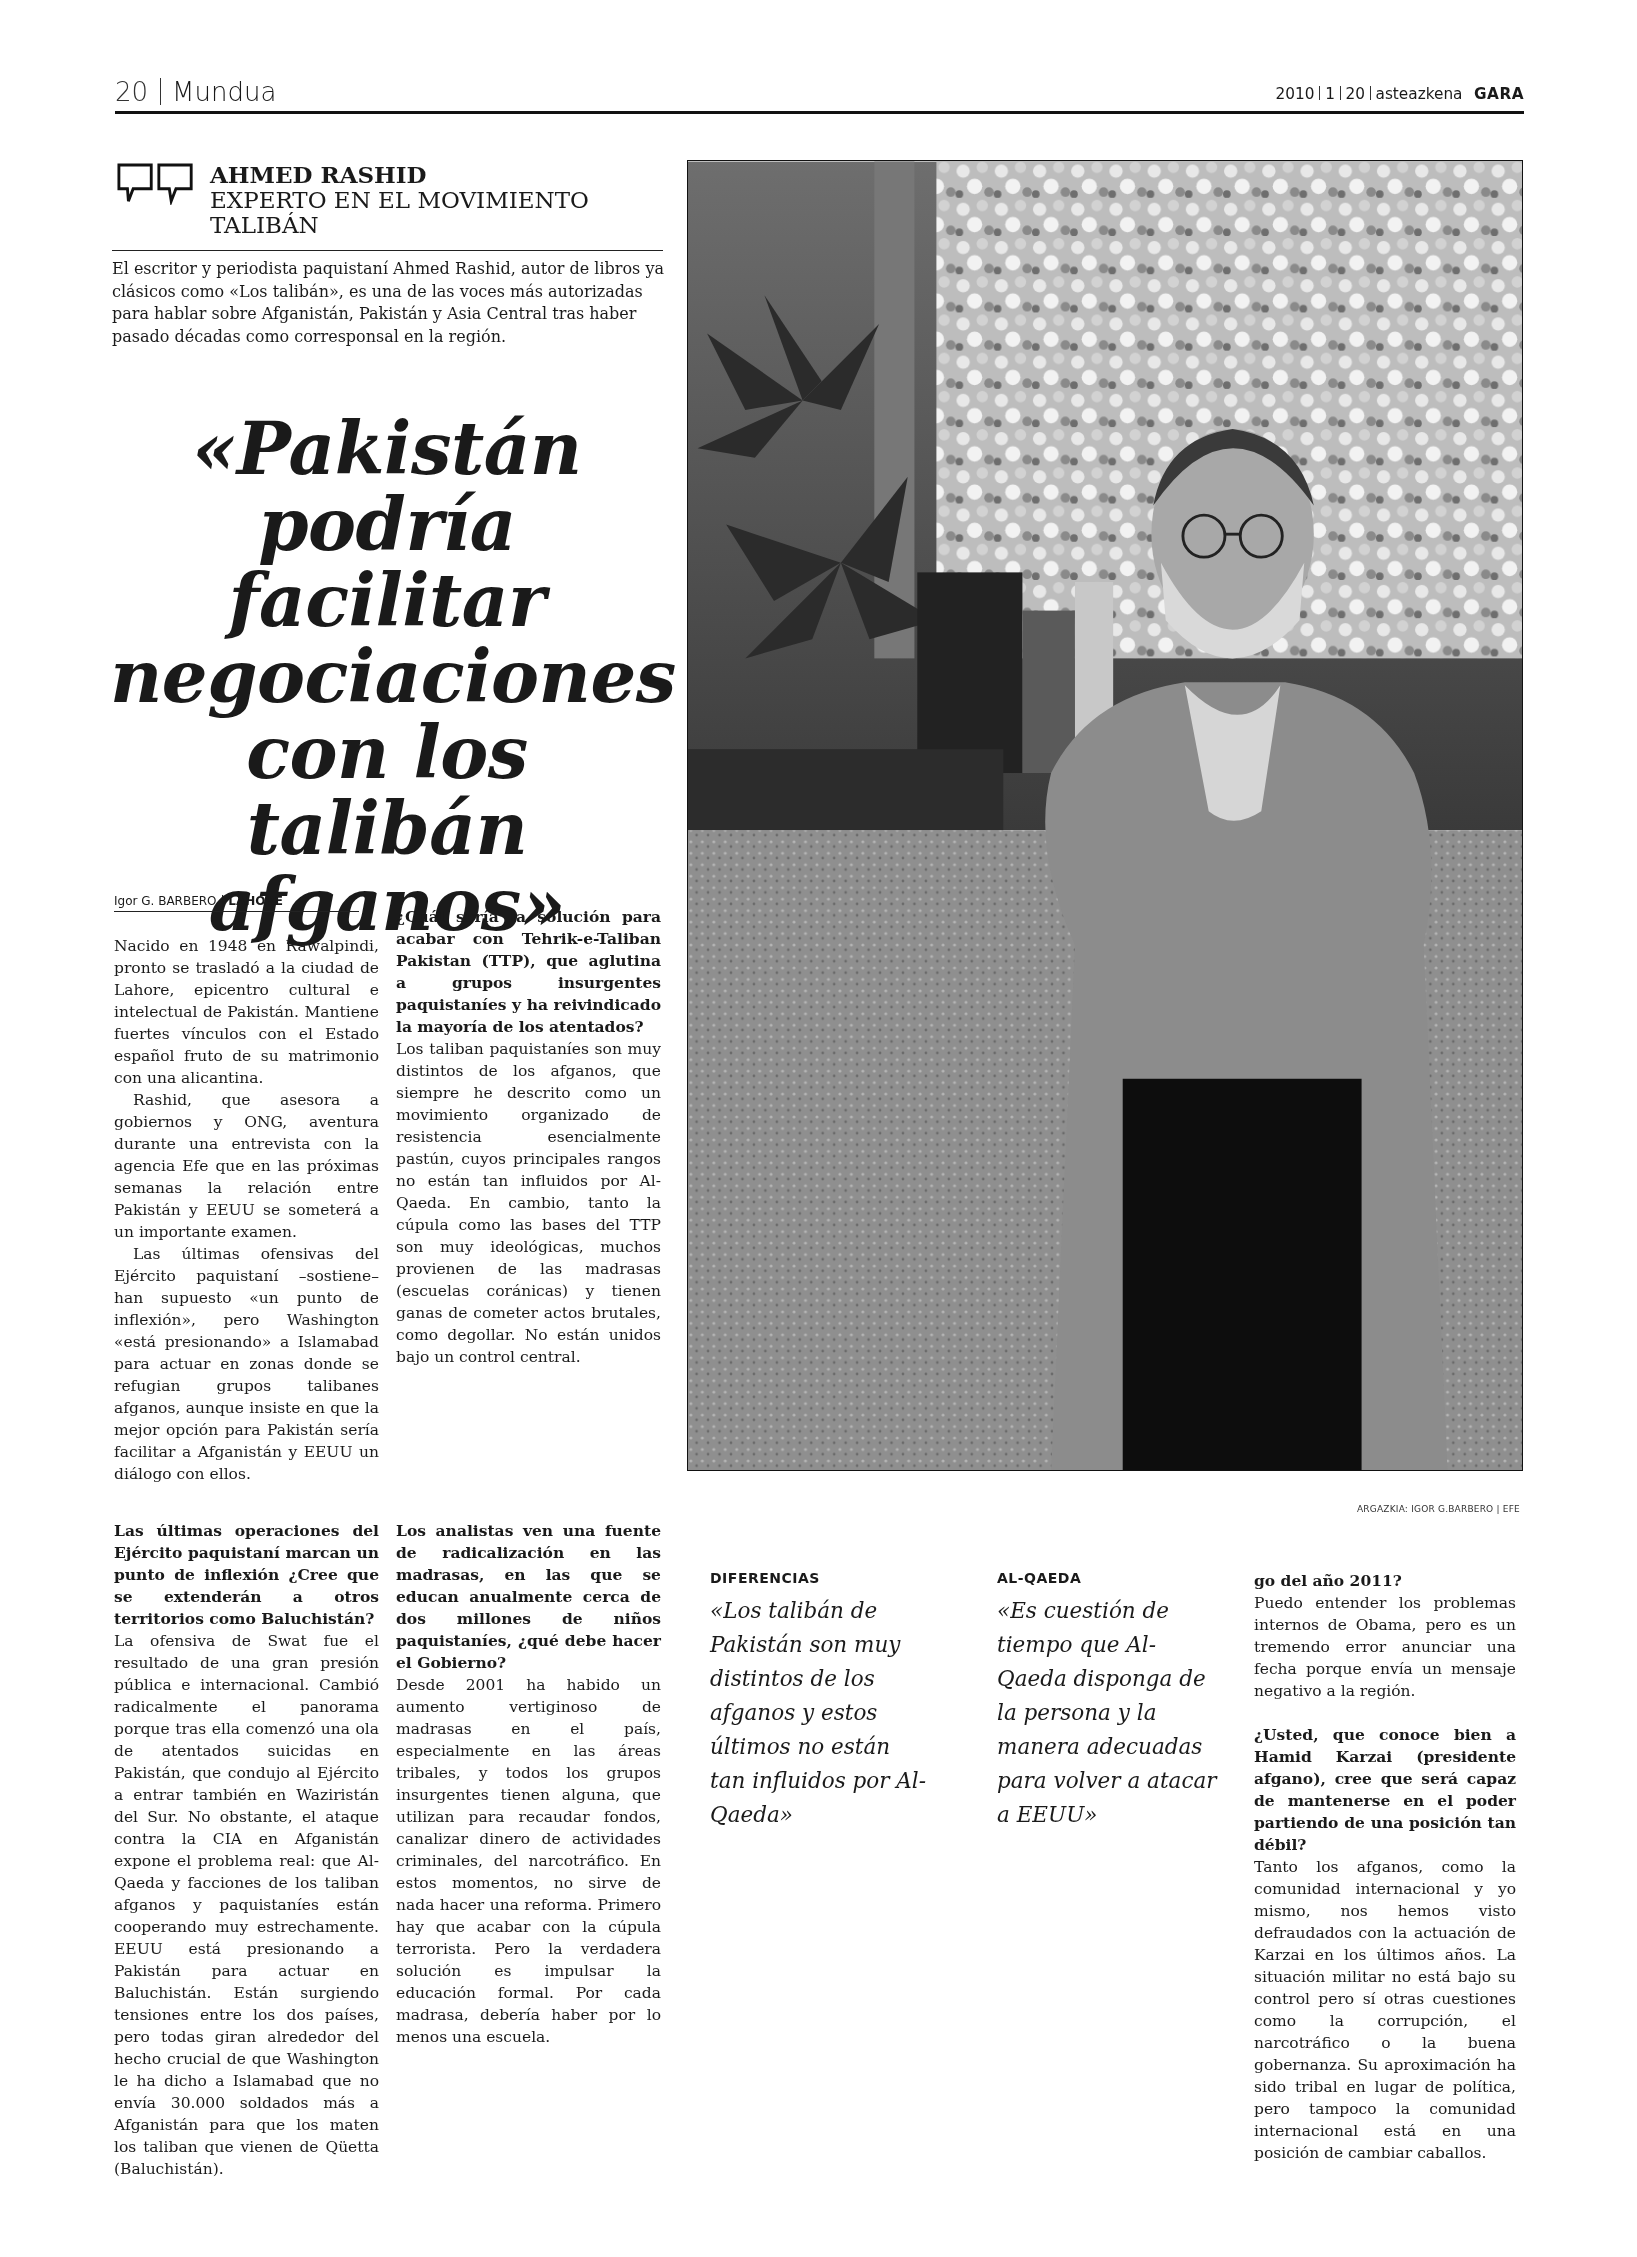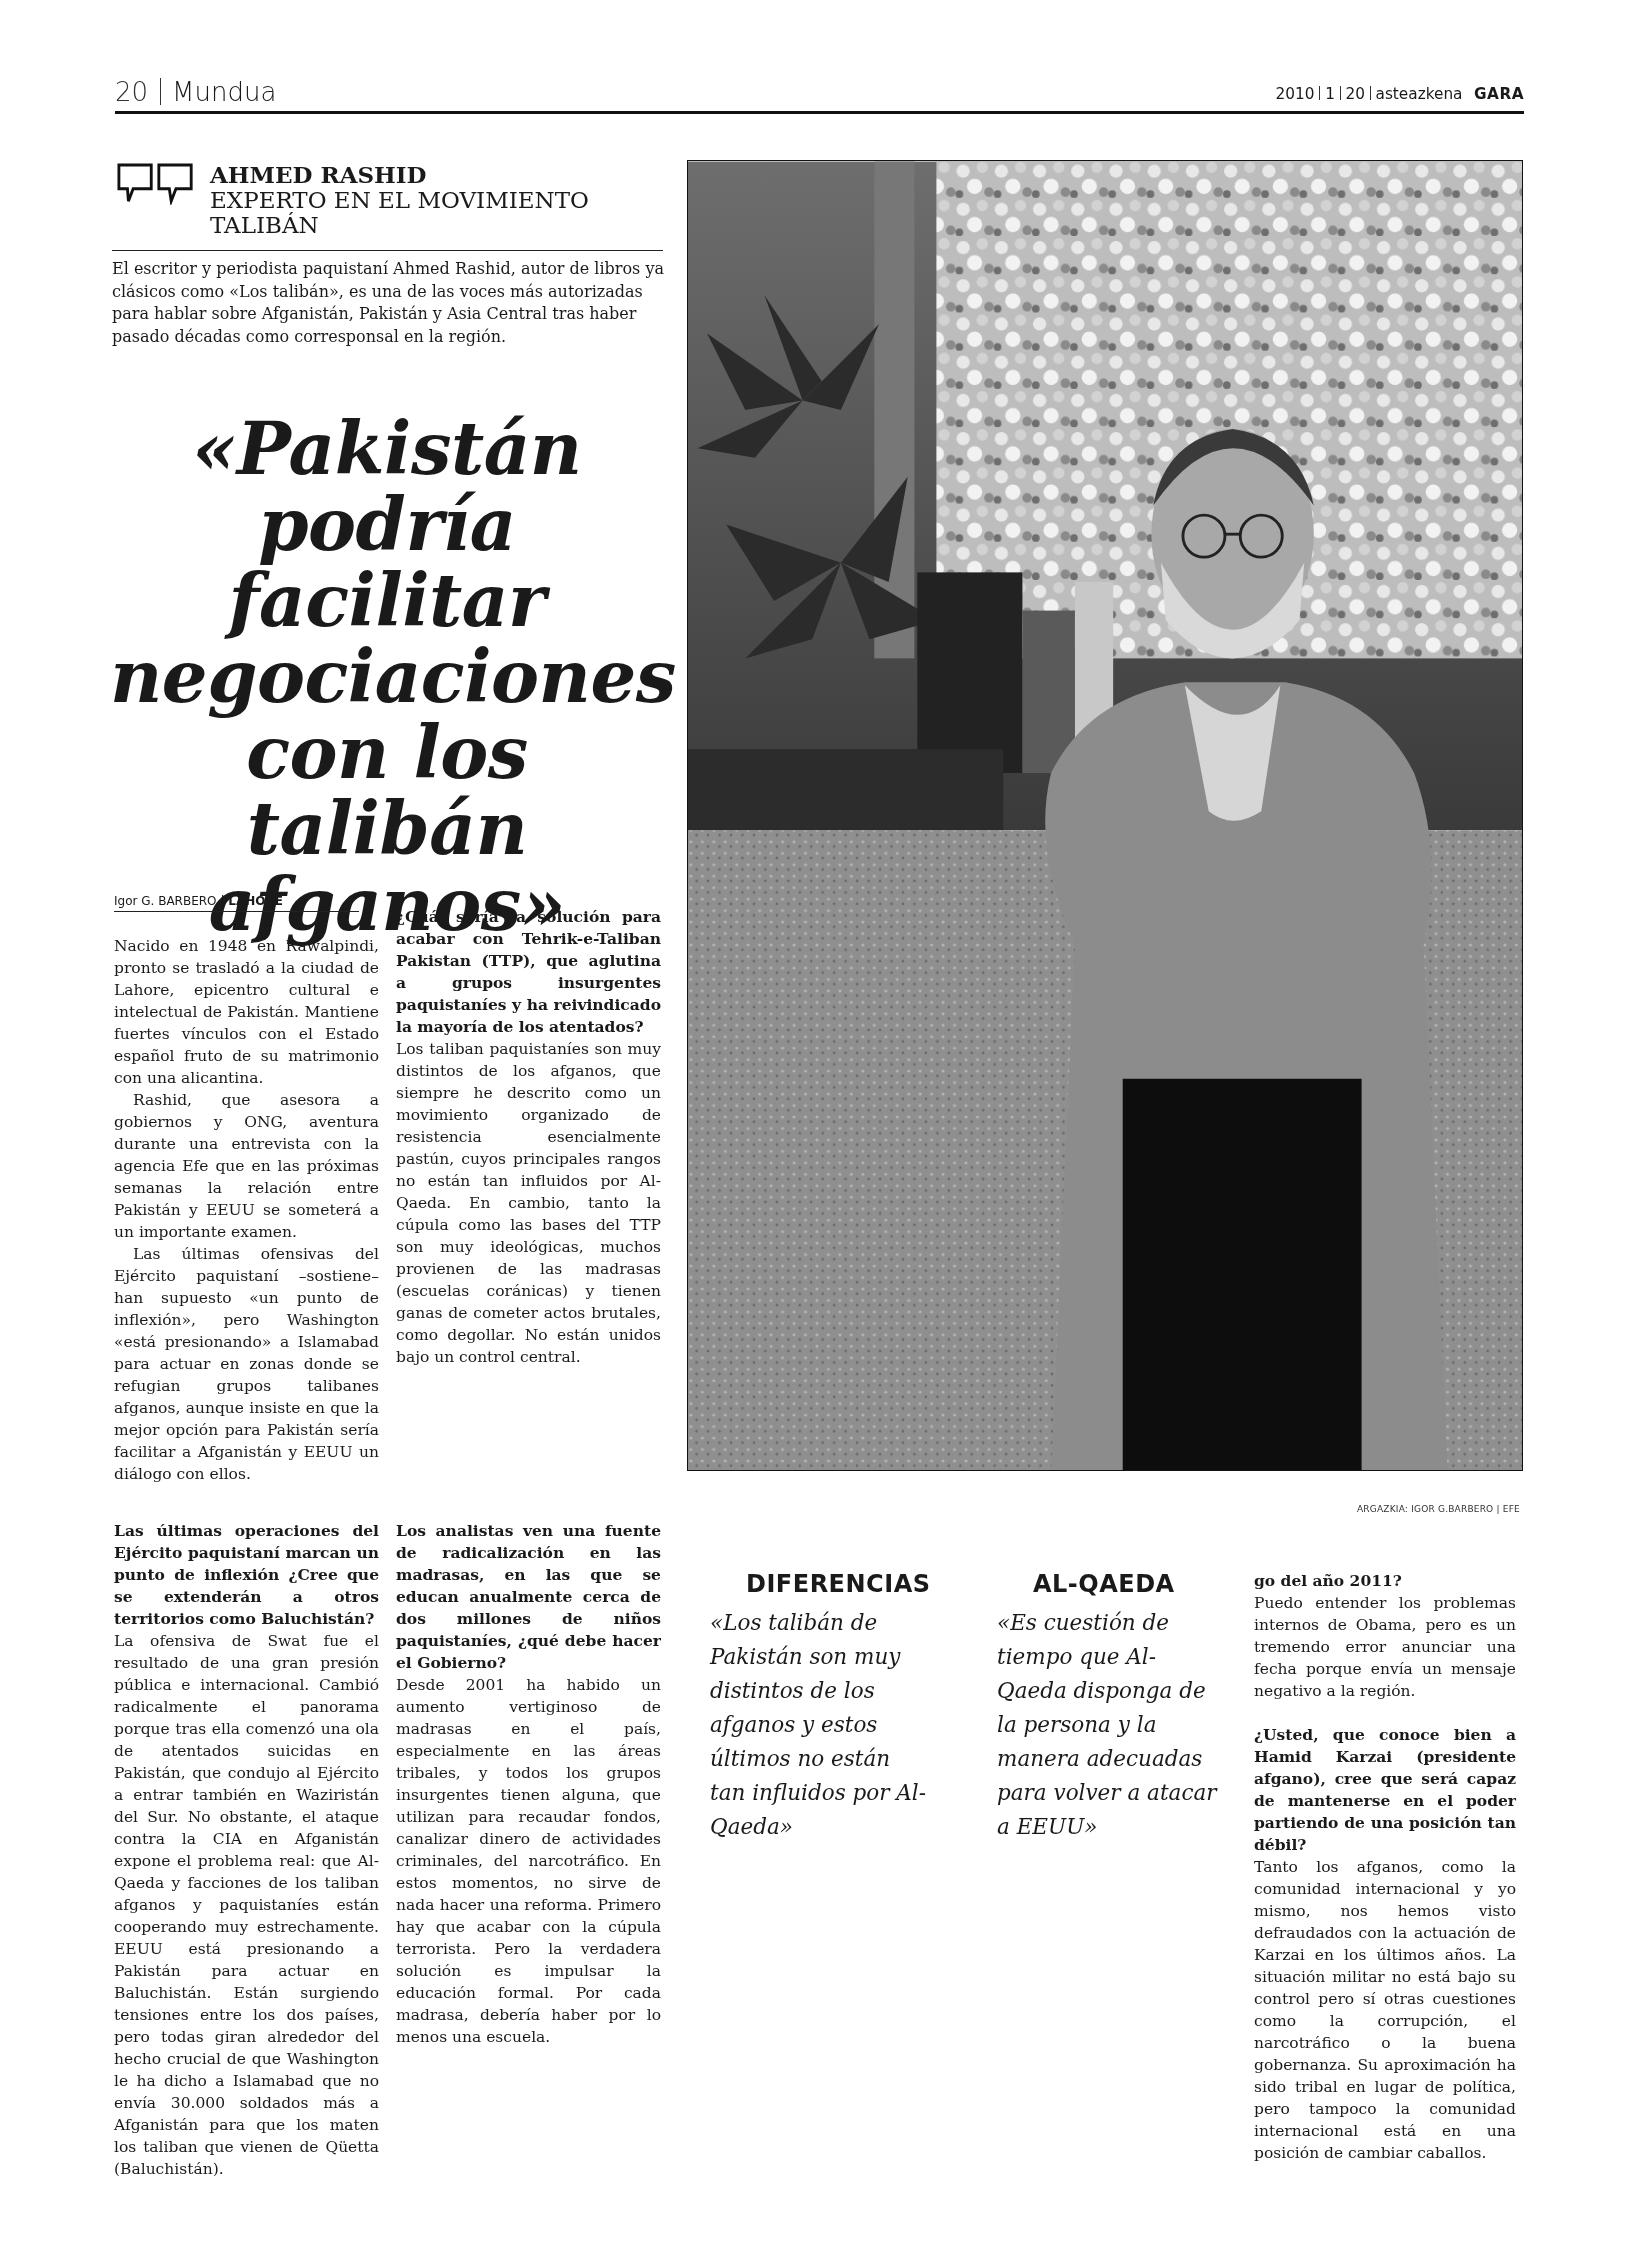--- a/index.html
+++ b/index.html
@@ -50,21 +50,21 @@
   .col .q { font-weight:bold; }
   .col .gap { height:22px; }
   .col1 { left:114px; top:935px; width:265px; }
   .col1b { left:114px; top:1520px; width:265px; }
   .col2 { left:396px; top:884px; width:265px; }
   .col2b { left:396px; top:1520px; width:265px; }
   .col5 { left:1254px; top:1570px; width:262px; }
 
   
   .pq { width:220px; }
-  .pq-title { font-size:24px; font-weight:bold; letter-spacing:0.5px; margin-bottom:7.6px;margin-left:36px; }
+  .pq-title { font-size:14px; font-weight:bold; letter-spacing:0.5px; margin-bottom:7.6px; }
   .pq-text { font-size:21.5px; line-height:34px; font-style:italic; }
   .pq1 { left:710px; top:1570px; }
   .pq2 { left:997px; top:1570px; }
 </style>
 </head>
 <body>
 
 <div class="abs hdr">
   <div class="abs hdr-left sans">
     <span class="pn">20</span><span class="bar"></span><span>Mundua</span>

